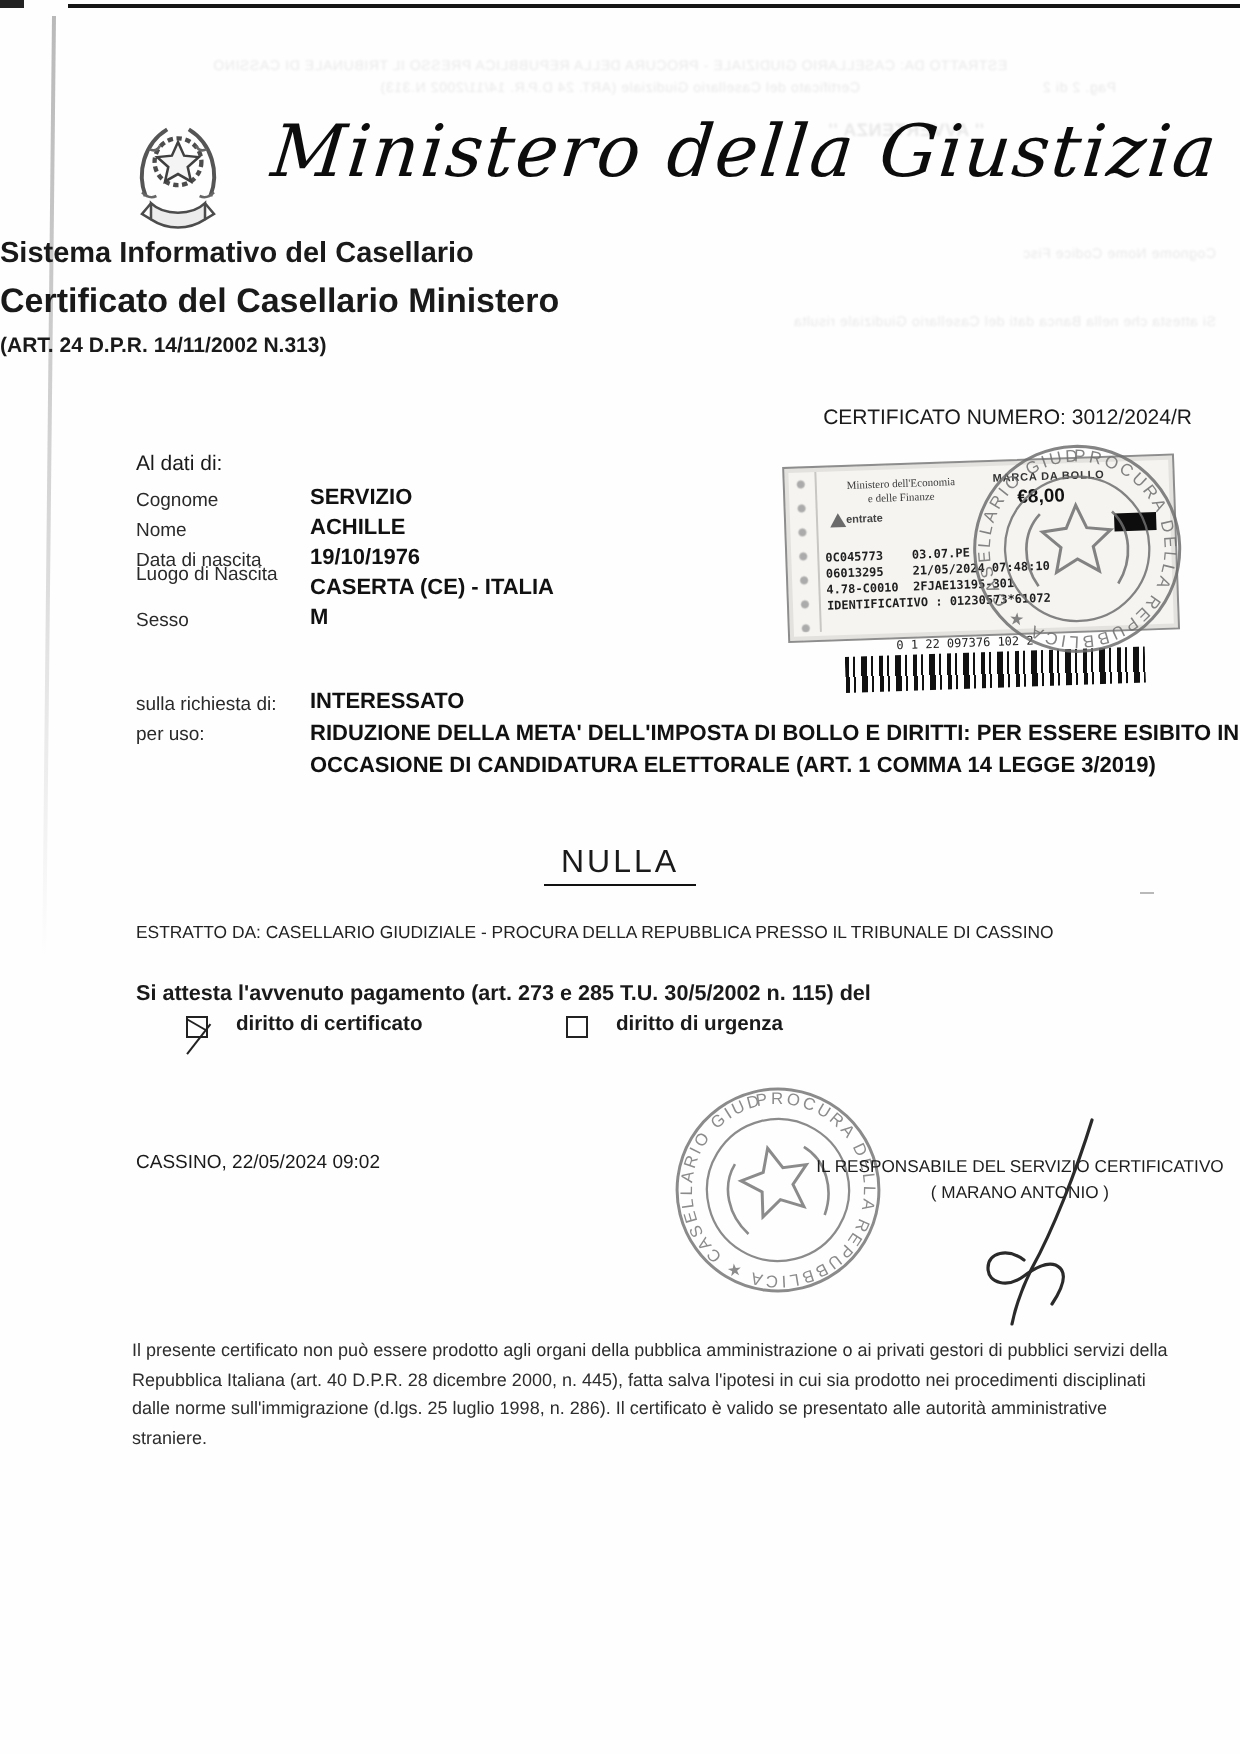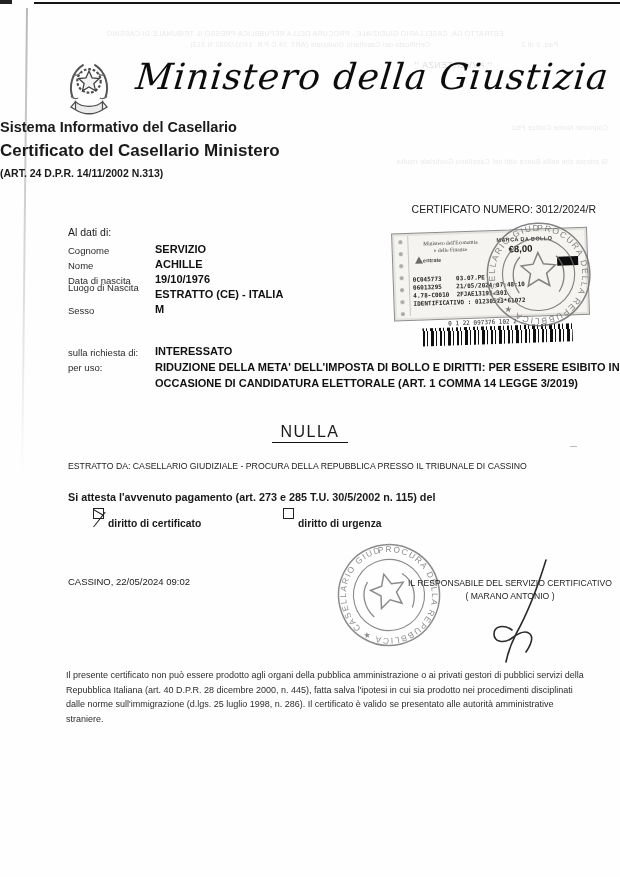--- a/index.html
+++ b/index.html
@@ -63,21 +63,21 @@
   .nulla-wrap{left:0;right:0;top:423px;text-align:center;}
   .nulla{display:inline-block;font-size:16px;letter-spacing:1.5px;
     border-bottom:1.6px solid #111;padding:0 8px 1px;}
   .estratto{left:68px;top:461px;font-size:8.7px;color:#222;}
   .pagamento{left:68px;top:491px;font-size:10.8px;font-weight:bold;}
   .cb{width:9px;height:9px;border:1.2px solid #222;position:absolute;top:508px;background:#fff;}
   .cb.checked::before{content:'';position:absolute;left:-4px;top:10px;width:19px;height:1.3px;
     background:#222;transform:rotate(-52deg);transform-origin:center;}
   .cb.checked::after{content:'';position:absolute;left:-1px;top:3px;width:11px;height:1px;
     background:#222;transform:rotate(30deg);}
-  .cb-label{top:518px;font-size:10.3px;font-weight:bold;}
+  .cb-label{top:507px;font-size:10.3px;font-weight:bold;margin-left:10px;}
   
   .place-date{left:68px;top:576px;font-size:9.5px;text-align:center;}
   .stamp-svg-bottom{left:330px;top:538px;opacity:.8;}
   .resp{left:406px;top:577px;width:208px;text-align:center;font-size:8.6px;color:#1d1d1d;line-height:13px;}
   .signature{left:468px;top:558px;}
   
   .footer{left:66px;top:668px;width:524px;font-size:9px;line-height:14.5px;color:#2d2d2d;text-align:left;}
   svg text{font-family:"Liberation Sans",sans-serif;}
 </style>
 </head>
@@ -115,21 +115,21 @@
   <div class="abs certnum">CERTIFICATO NUMERO: 3012/2024/R</div>
 
   <div class="abs intro">Al dati di:</div>
   <div class="abs lbl" style="left:68px;top:245px;">Cognome</div>
   <div class="abs val" style="left:155px;top:243px;">SERVIZIO</div>
   <div class="abs lbl" style="left:68px;top:260px;">Nome</div>
   <div class="abs val" style="left:155px;top:258px;">ACHILLE</div>
   <div class="abs lbl" style="left:68px;top:275px;">Data di nascita</div>
   <div class="abs val" style="left:155px;top:273px;">19/10/1976</div>
   <div class="abs lbl" style="left:68px;top:282px;">Luogo di Nascita</div>
-  <div class="abs val" style="left:155px;top:288px;">ESTRATTO (CE) - ITALIA</div>
+  <div class="abs val" style="left:155px;top:288px;">CASERTA (CE) - ITALIA</div>
   <div class="abs lbl" style="left:68px;top:305px;">Sesso</div>
   <div class="abs val" style="left:155px;top:303px;">M</div>
 
   <div class="abs stamp-wrap">
     <div class="abs marca">
       <div class="abs marca-band"></div>
       <div class="abs marca-min">
         <span>Ministero dell'Economia</span><br>
         <span>e delle Finanze</span>
       </div>

